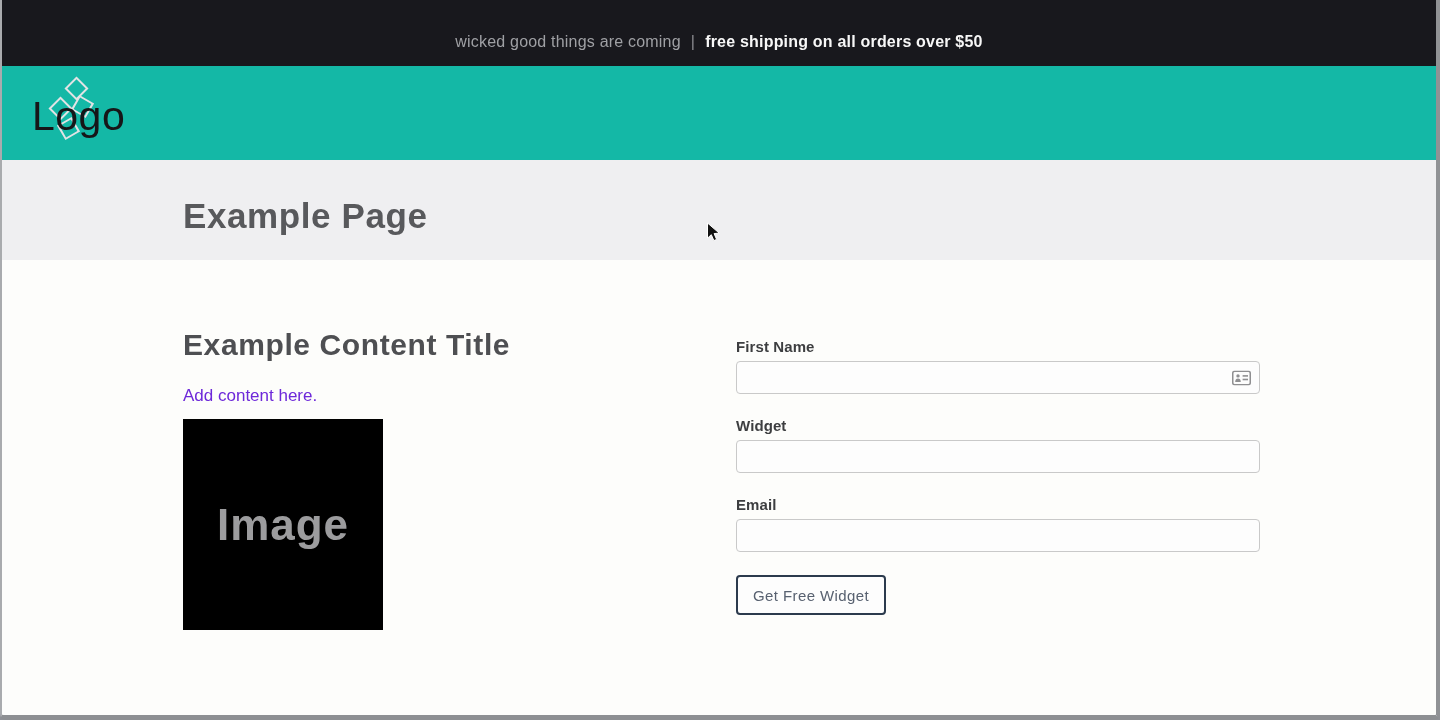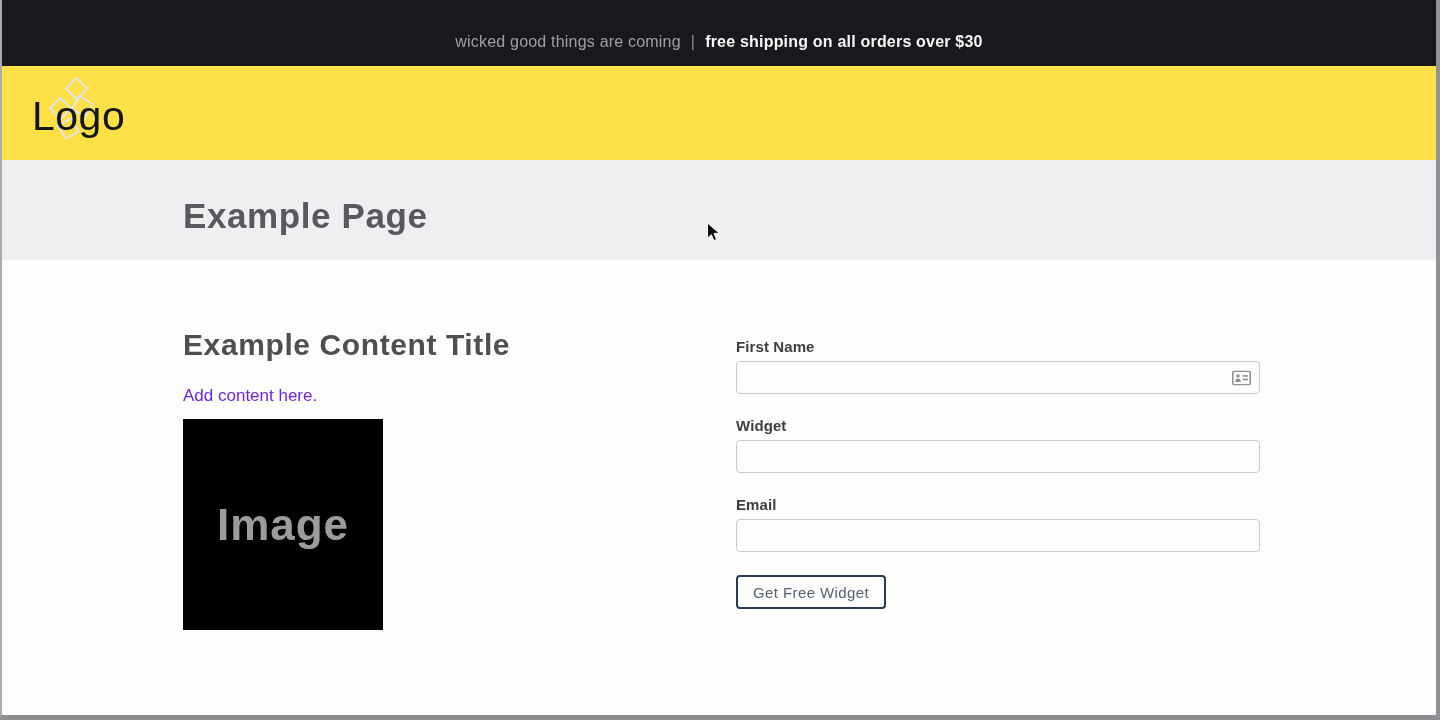--- a/index.html
+++ b/index.html
@@ -23,21 +23,21 @@
     display: flex; align-items: center; justify-content: center;
     font-size: 16px; letter-spacing: 0.2px;
   }
   .banner .muted { color: #9fa0a4; font-weight: 400; }
   .banner .sep   { color: #8b8c90; margin: 0 10px; font-weight: 400; }
   .banner .bold  { color: #f7f7f7; font-weight: 700; }
 
   
   .header {
     position: absolute; top: 66px; left: 0; right: 0; height: 94px;
-    background: #fde047;
+    background: #14b8a6;
   }
   .logo-wrap { position: absolute; left: 30px; top: 22px; height: 56px; }
   .logo-deco { position: absolute; left: 6px; top: -10px; width: 80px; height: 70px; }
   .logo-deco .diamond {
     position: absolute; width: 17px; height: 17px;
     border: 2px solid #e3e3e5; background: transparent;
     transform: rotate(45deg);
   }
   .logo-deco .d1 { left: 30px; top: 2px; }
   .logo-deco .d2 { left: 14px; top: 22px; }
@@ -91,39 +91,39 @@
     width: 100%; height: 33px;
     border: 1px solid #c9c9c9; border-radius: 4px;
     background: #fdfdfd; outline: none;
     font-size: 15px; color: #333; padding: 0 34px 0 10px;
   }
   .autofill-icon {
     position: absolute; right: 9px; top: 50%; transform: translateY(-50%);
     width: 19px; height: 15px; display: block; cursor: pointer;
   }
   .submit-btn {
-    margin-top: 0; height: 34px; padding: 0 15px;
+    margin-top: 0; height: 40px; padding: 0 15px;
     background: #fdfdfd; border: 2px solid #2c3b4d; border-radius: 4px;
     font-family: "Liberation Sans", sans-serif;
     font-size: 15px; color: #586170; letter-spacing: 0.4px;
     cursor: pointer;
   }
 
   
   .cursor { position: absolute; left: 704px; top: 222px; width: 15px; height: 21px; z-index: 50; pointer-events: none; }
 </style>
 </head>
 <body>
 
 <div class="screen">
 
   <div class="banner">
     <span class="muted">wicked good things are coming</span>
     <span class="sep">|</span>
-    <span class="bold">free shipping on all orders over $30</span>
+    <span class="bold">free shipping on all orders over $50</span>
   </div>
 
   <div class="header">
     <div class="logo-wrap">
       <div class="logo-deco">
         <div class="diamond d1"></div>
         <div class="diamond d2"></div>
         <div class="diamond d3"></div>
         <div class="diamond d4"></div>
       </div>

